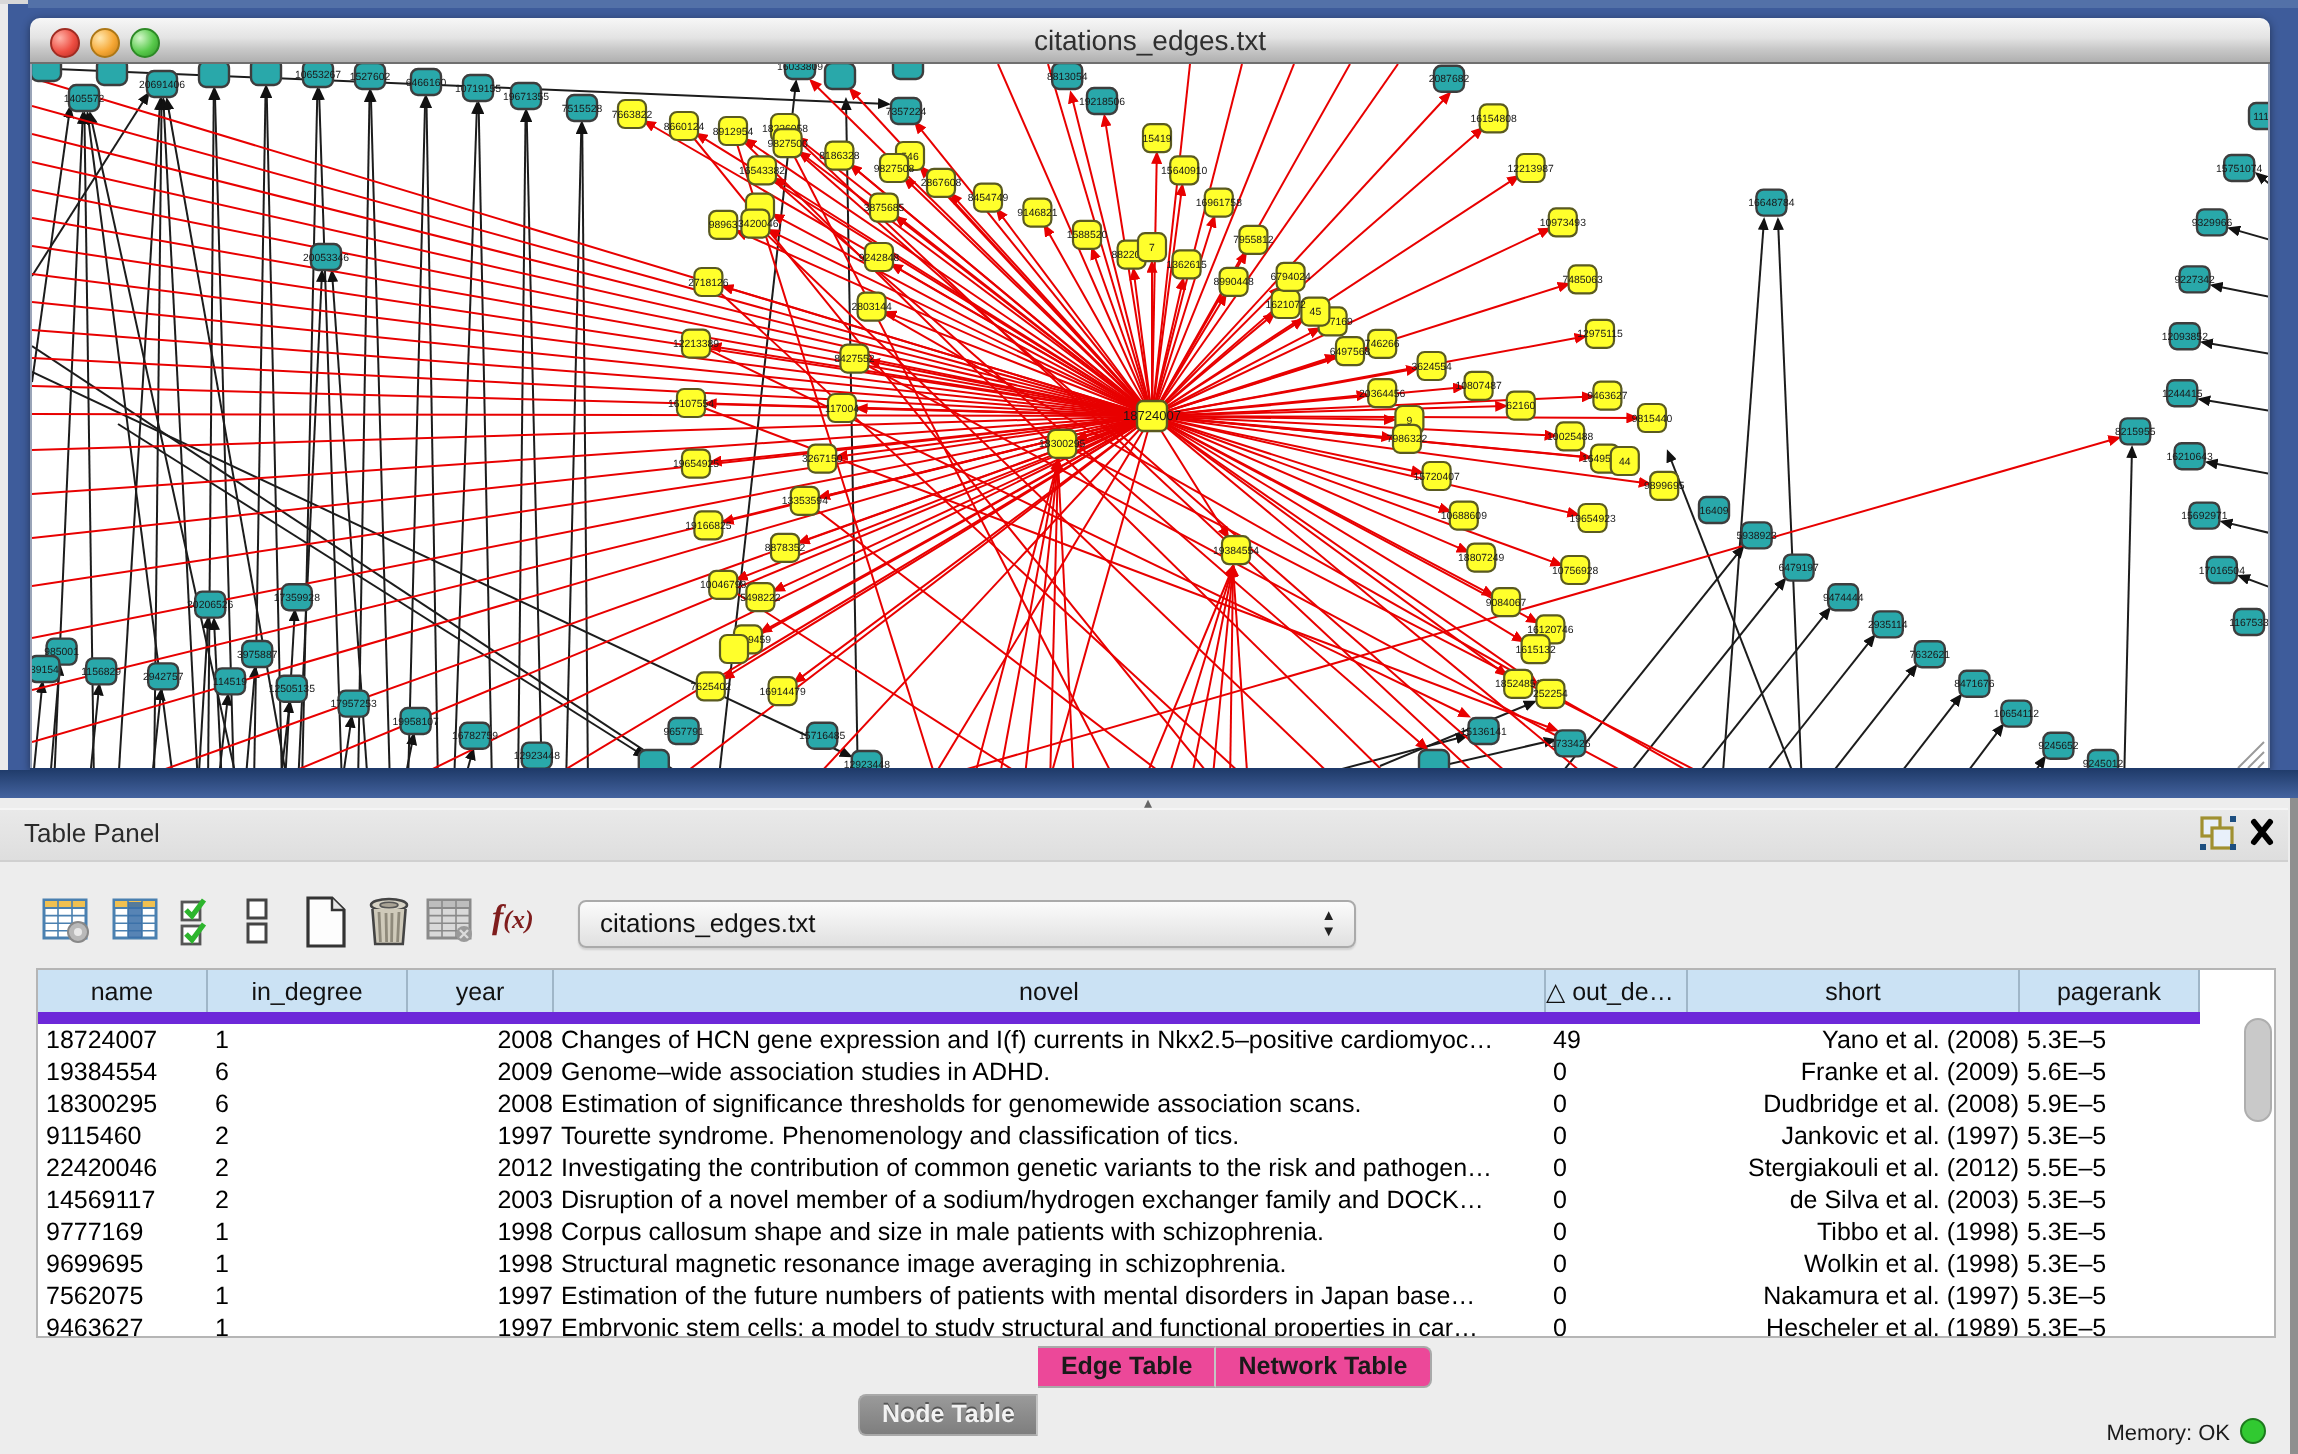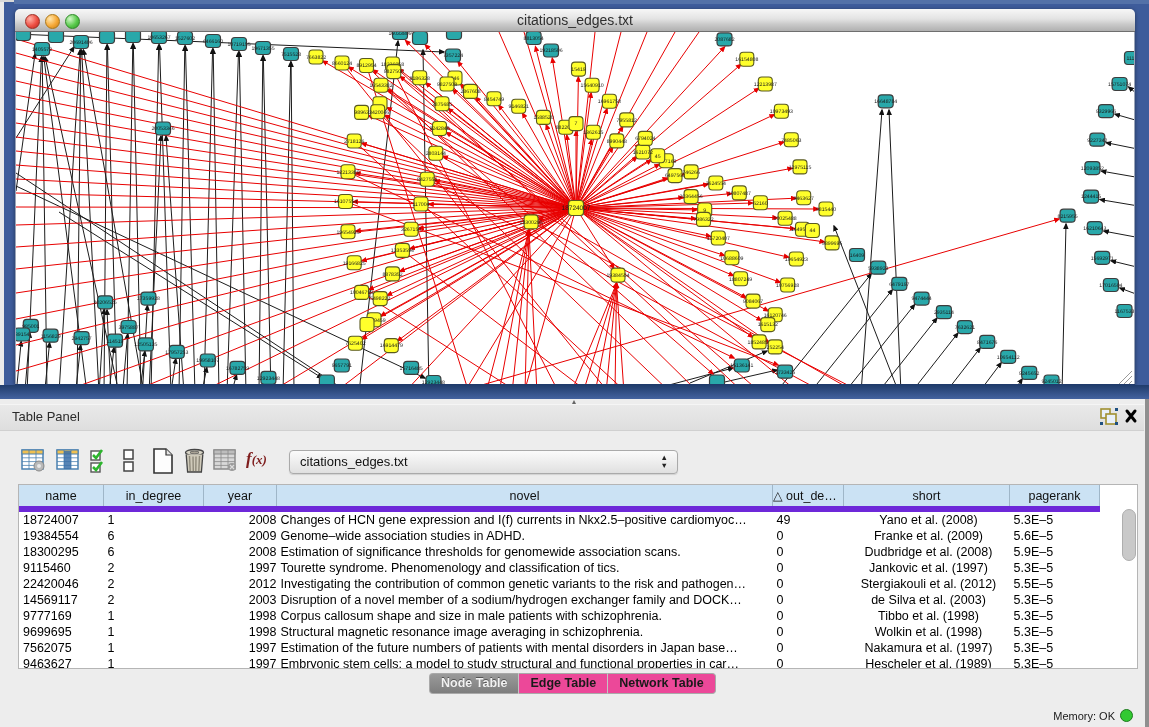--- a/index.html
+++ b/index.html
@@ -29,32 +29,32 @@
  border:1px solid #aaa;border-radius:4px;box-shadow:0 1px 1px rgba(0,0,0,.12);font-size:13px;color:#111;}
 #combo .txt{position:absolute;left:10px;top:3px;}
 #combo .arr{position:absolute;right:9px;top:3px;font-size:7.5px;color:#222;line-height:8px;}
 #tblwrap{position:absolute;left:18px;top:85px;width:1118px;height:183px;background:#fff;
  border:1px solid #b5b5b5;overflow:hidden;}
 table.grid{border-collapse:collapse;font-size:12.5px;color:#000;table-layout:fixed;width:1074px;}
 table.grid th{background:#cbe2f4;border-right:1px solid #9fb6c8;border-bottom:6px solid #6d28d9;
  font-weight:normal;font-size:12.5px;height:21px;padding:0;color:#111;}
 table.grid td{height:16px;padding:0 0 0 4px;white-space:nowrap;overflow:hidden;}
 .c1{width:84px;}.c2{width:99px;}.c3{width:72px;text-align:right;}.c4{width:495px;}.c5{width:70px;}.c6{width:165px;text-align:center;}.c7{width:89px;}
-td.c6{text-align:center;padding-left:10px;}
+td.c6{text-align:right;padding-left:10px;}
 th.c1,th.c2,th.c3,th.c4,th.c6,th.c7{text-align:center;}
 th.c5{text-align:left;padding-left:4px;}
 #vscroll{position:absolute;left:1122px;top:110px;width:12px;height:50px;
  background:#c9c9c9;border:1px solid #aeaeae;border-radius:7px;}
 #tabs{position:absolute;left:429px;top:274px;height:21px;display:flex;
  font-size:12.5px;font-weight:bold;color:#1a1a1a;}
 #tabs .seg{height:19px;line-height:19px;padding:0 11px;background:#ec4899;
  border-top:1px solid #a9a9a9;border-bottom:1px solid #a9a9a9;border-right:1px solid #c4c4c4;}
 #tabs .seg.first{border-left:1px solid #a9a9a9;border-radius:4px 0 0 4px;}
 #tabs .seg.last{border-right:1px solid #a9a9a9;border-radius:0 4px 4px 0;}
-#tabs .seg.sel{background:linear-gradient(#9a9a9a,#7e7e7e);color:#f2f2f2;text-shadow:0 -1px 0 #555;}
+#tabs .seg.sel{background:linear-gradient(#9a9a9a,#7e7e7e);color:#f2f2f2;text-shadow:0 -1px 0 #555;margin-top:24px;}
 #status{position:absolute;right:16px;top:310px;font-size:11px;color:#1a1a1a;}
 #status .dot{display:inline-block;width:11px;height:11px;border-radius:50%;
  background:#31c931;border:1px solid #1d7a1d;vertical-align:-2px;margin-left:5px;}
 .icon{position:absolute;top:18px;}
 </style></head>
 <body>
 <div id="topstrip"></div>
 <div id="leftstrip"></div>
 <div style="position:absolute;left:0;top:0;width:14px;height:2px;background:#d8d8d8;"></div>
 <div id="gwin">

